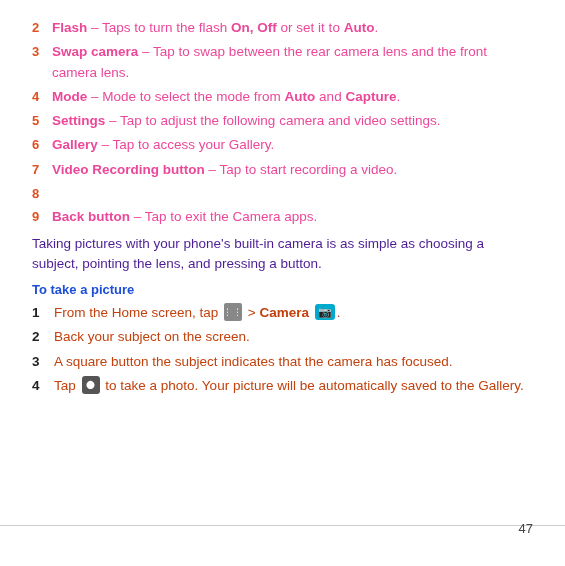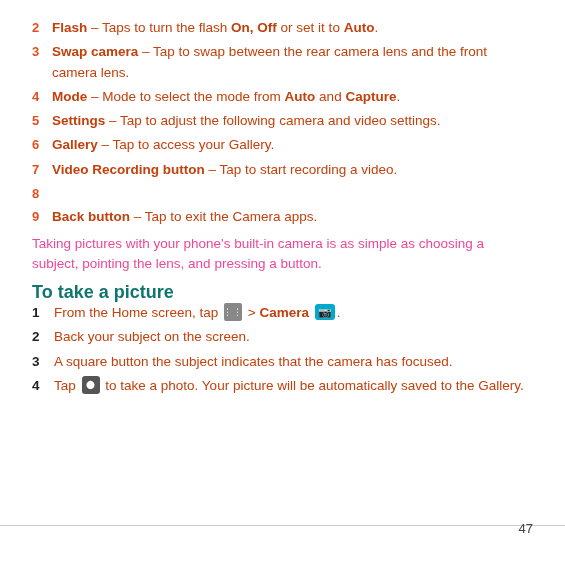--- a/index.html
+++ b/index.html
@@ -41,48 +41,49 @@
     .bullet-number {
       color: #e05020;
       font-size: 13px;
       margin-right: 4px;
       min-width: 16px;
       font-weight: bold;
       line-height: 1.5;
     }
 
     .bullet-text {
-      color: #c2410c;
+      color: #ec4899;
       line-height: 1.5;
     }
 
     .bullet-text strong {
       font-weight: bold;
     }
 
     .section-title {
       color: #00aacc;
       font-size: 20px;
       font-weight: bold;
       margin-top: 10px;
       margin-bottom: 8px;
       line-height: 1.3;
     }
 
     .intro-text {
       font-size: 13.5px;
-      color: #ec4899;
+      color: #4c1d95;
       line-height: 1.5;
       margin-bottom: 8px;
     }
 
     .sub-heading {
       font-weight: bold;
-      font-size: 18px;
-      color: #0f766e;
+      font-size: 13px;
+      color: #1d4ed8;
+      margin-bottom: 6px;
     }
 
     .numbered-list {
       margin-left: 0;
     }
 
     .numbered-item {
       display: flex;
       align-items: flex-start;
       margin-bottom: 4px;

